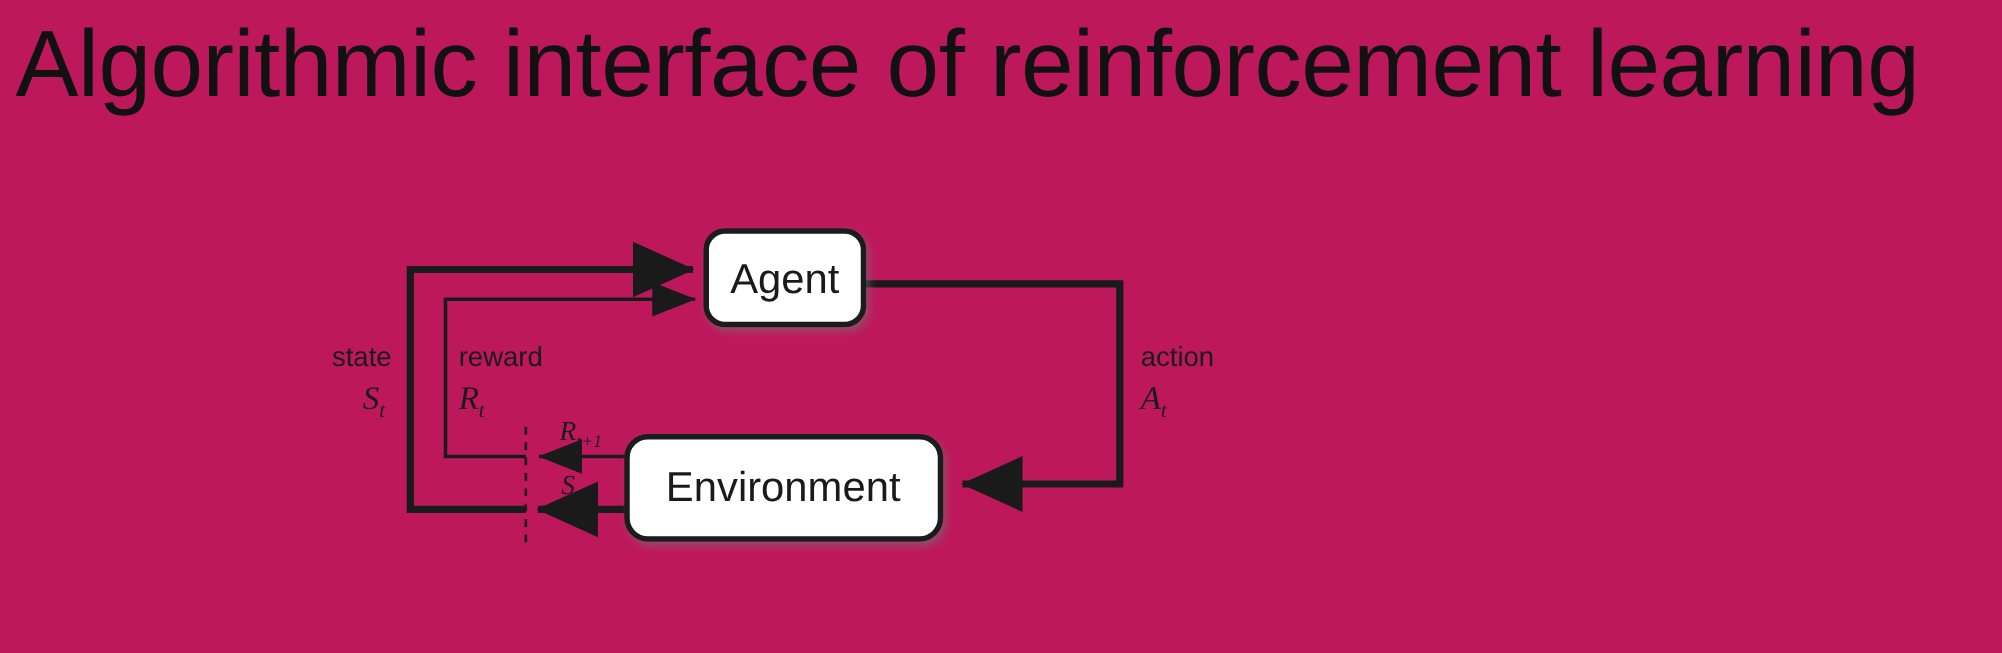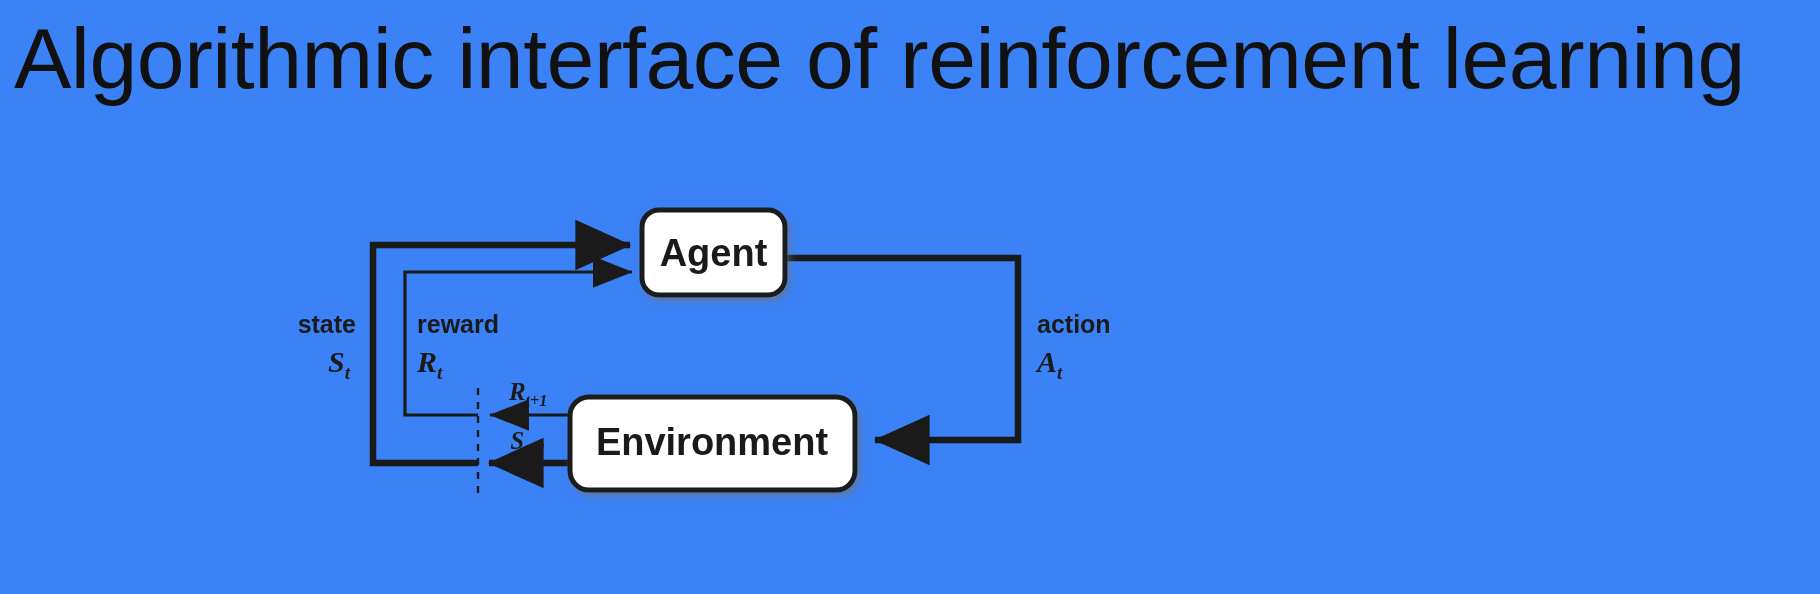--- a/index.html
+++ b/index.html
@@ -4,21 +4,21 @@
 <title>Algorithmic interface of reinforcement learning</title>
 <style>
   html,body{margin:0;padding:0;}
   body{
     width:1820px;height:594px;
     background:#ffffff;
     font-family:"Liberation Sans", sans-serif;
     overflow:hidden;
     position:relative;
   }
-  #slide{position:absolute;inset:0;background:#3b82f6;}
+  #slide{position:absolute;inset:0;background:#be185d;}
 
   .slide-title{
     position:absolute;
     left:14px;
     top:6px;
     width:1800px;
     font-family:"Liberation Sans", sans-serif;
     font-size:86px;
     line-height:104px;
     font-weight:400;
@@ -27,21 +27,20 @@
     white-space:nowrap;
     user-select:none;
   }
 
   #diagram{
     position:absolute;
     left:0px;
     top:150px;
     width:1400px;
     height:444px;
-    font-weight:bold;
   }
   #diagram svg{display:block;}
 
   .box-label{
     font-family:"Liberation Sans", sans-serif;
     font-size:38px;
     fill:#1a1a1a;
   }
   .edge-label{
     font-family:"Liberation Sans", sans-serif;

